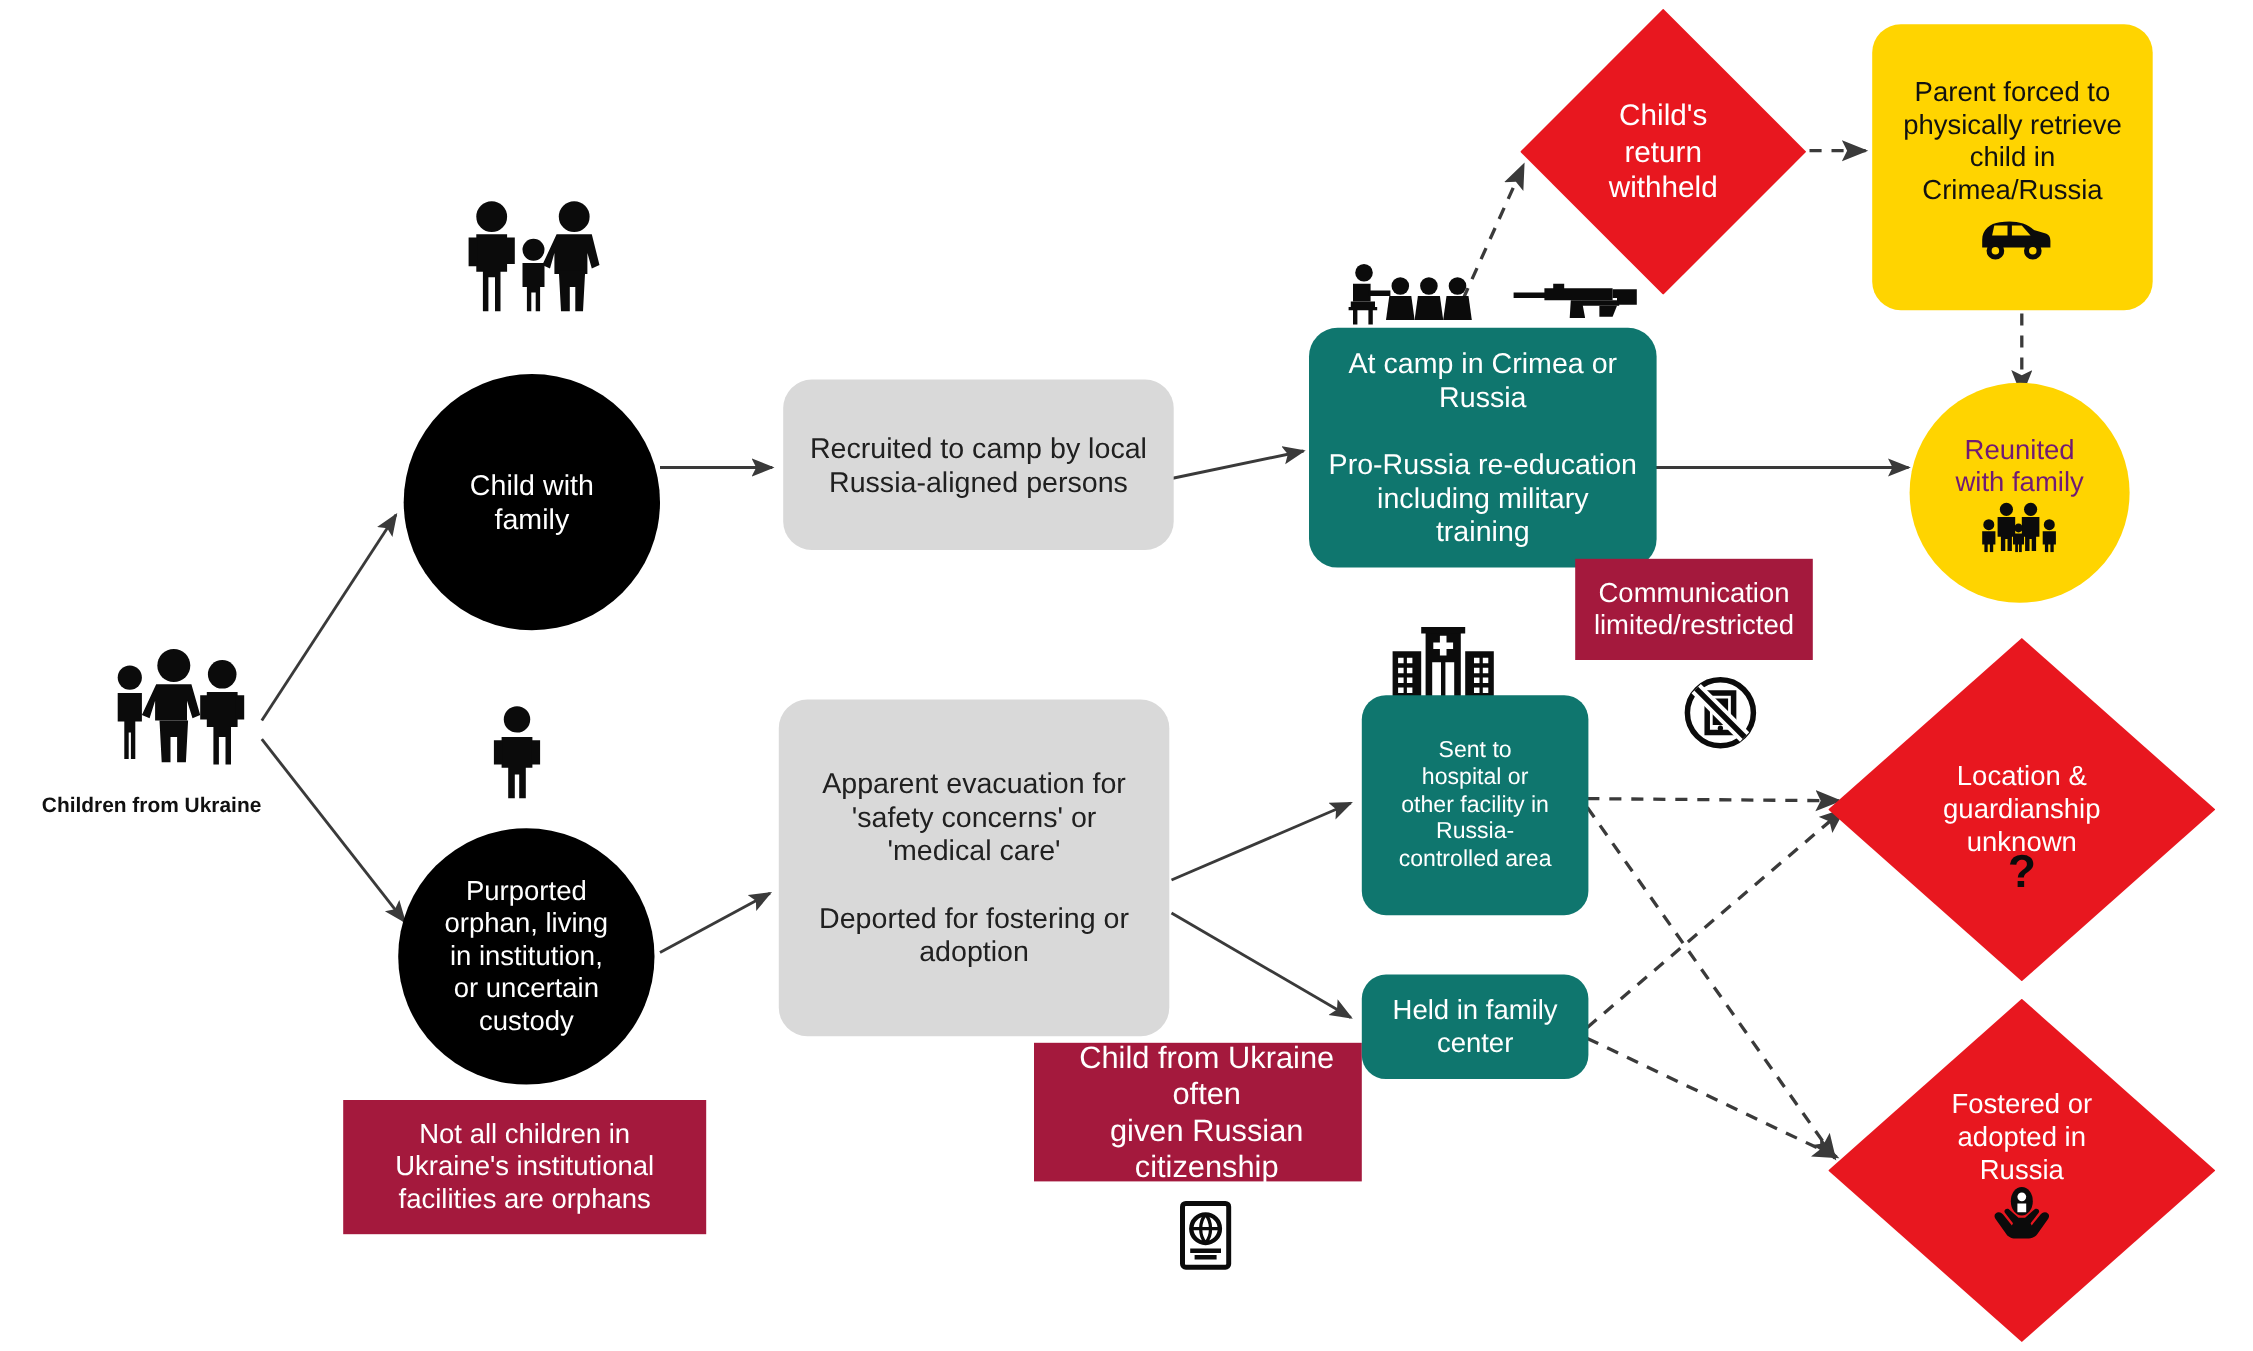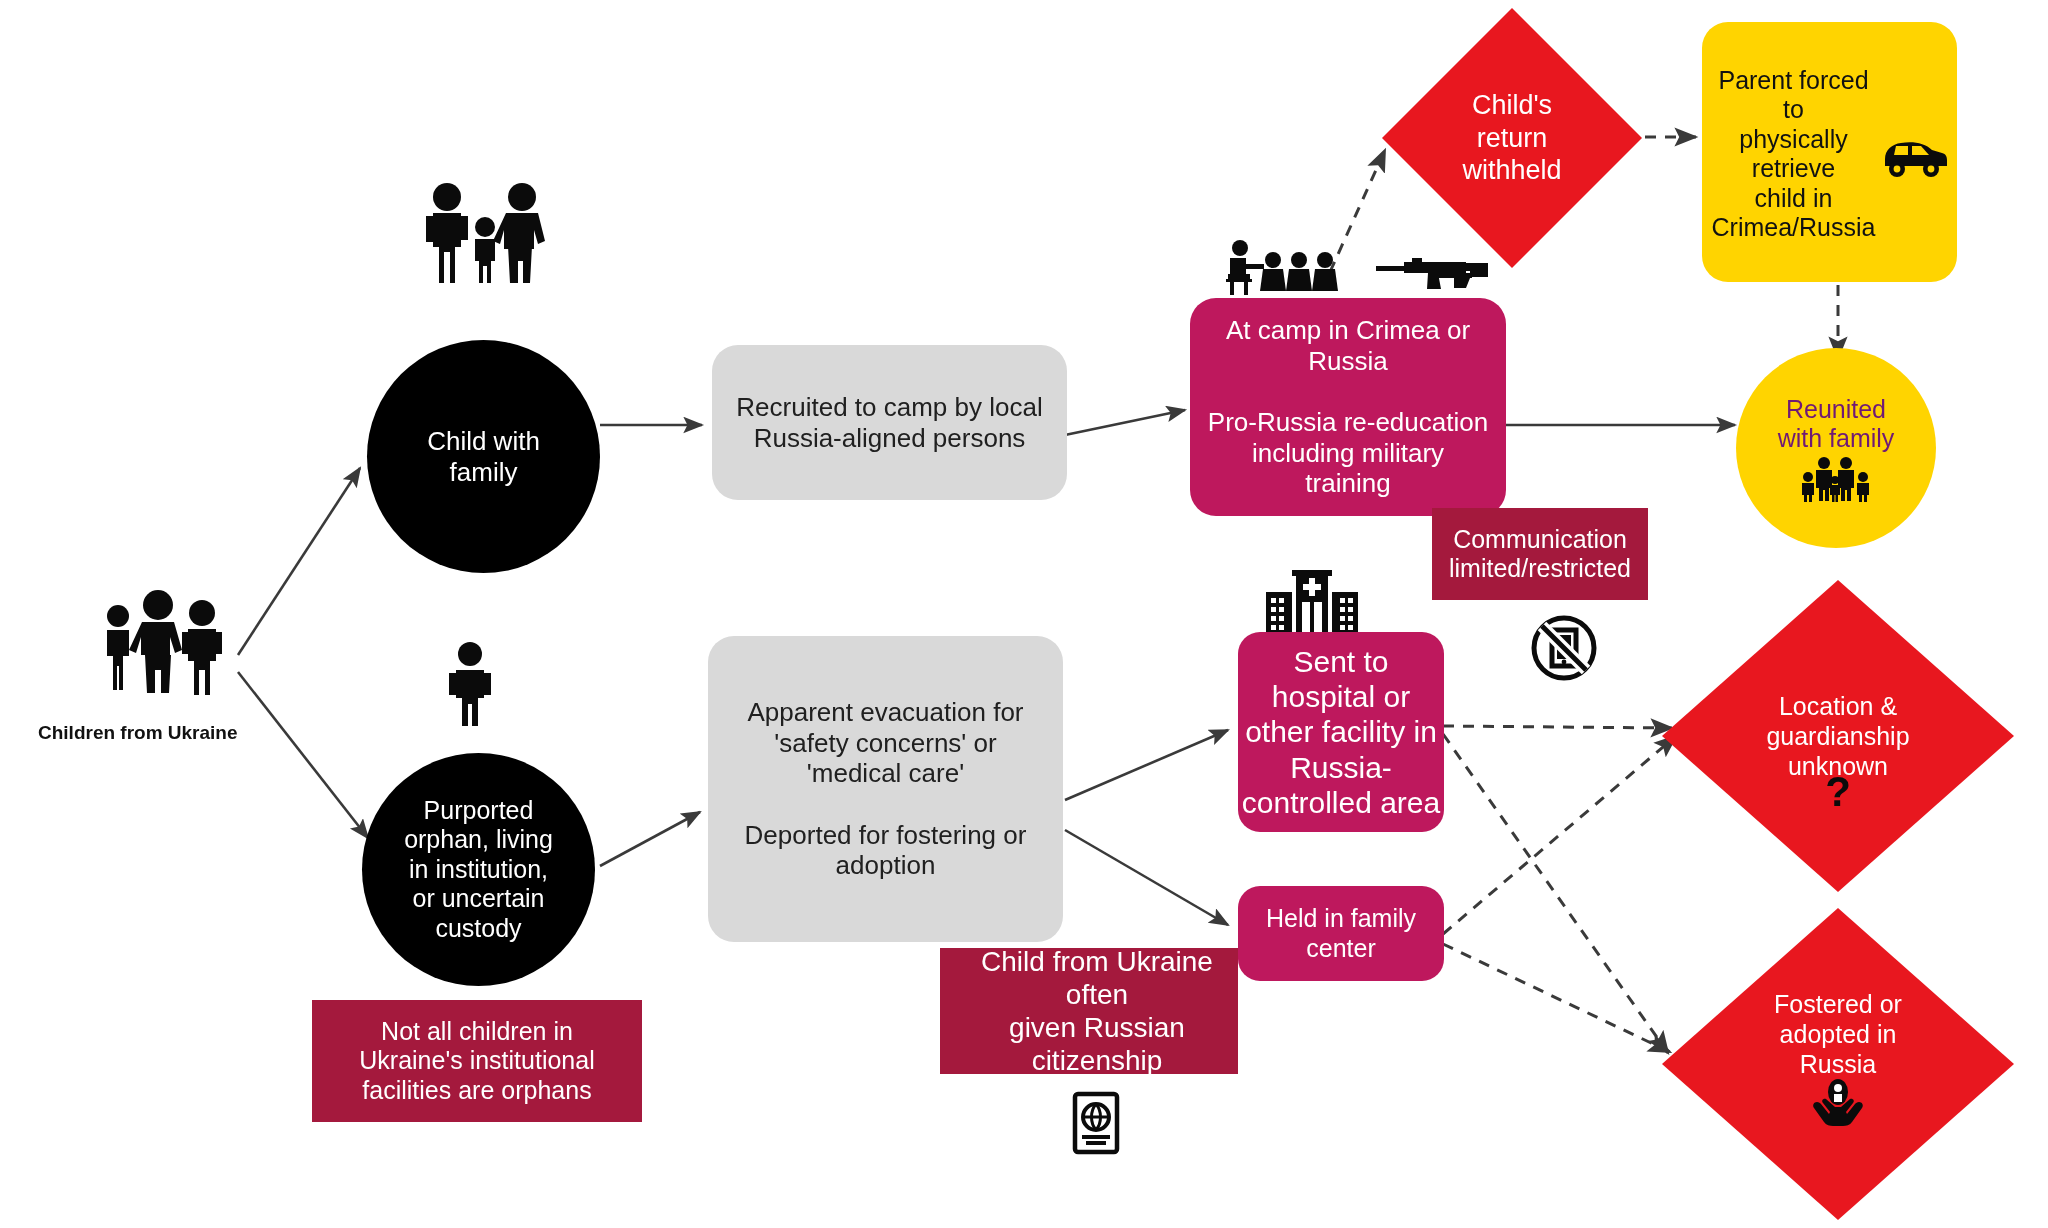--- a/index.html
+++ b/index.html
@@ -20,21 +20,21 @@
   .node .txt{width:100%;line-height:1.18;white-space:pre-line;}
 
   
   .circle{border-radius:50%;}
   .c-blue{background:#000000;color:#ffffff;}
   .c-yellow{background:#FFD400;color:#701a75;}
 
   
   .rbox{border-radius:26px;}
   .g-grey{background:#D9D9D9;color:#202020;}
-  .g-navy{background:#be185d;color:#ffffff;}
+  .g-navy{background:#0f766e;color:#ffffff;}
   .g-yellow{background:#FFD400;color:#111111;}
 
   
   .note{background:#A4193D;color:#ffffff;border-radius:0;}
 
   
   .diamond{position:absolute;display:flex;align-items:center;justify-content:center;}
   .diamond .dshape{position:absolute;left:0;top:0;width:100%;height:100%;background:#E8171F;
     -webkit-clip-path:polygon(50% 0,100% 50%,50% 100%,0 50%);clip-path:polygon(50% 0,100% 50%,50% 100%,0 50%);}
   .diamond .dtxt{position:relative;z-index:2;color:#ffffff;text-align:center;line-height:1.2;white-space:pre-line;width:78%;}
@@ -168,21 +168,21 @@
 training</div>
   </div>
 
   <div class="diamond" style="left:1382px;top:8px;width:260px;height:260px;">
     <div class="dshape"></div>
     <div class="dtxt" style="font-size:27px;">Child's
 return
 withheld</div>
   </div>
 
-  <div class="node rbox g-yellow" style="left:1702px;top:22px;width:255px;height:260px;padding:10px 8px 6px 8px;">
+  <div class="node rbox g-yellow" style="left:1702px;top:22px;width:255px;height:260px;flex-direction:column;padding:10px 8px 6px 8px;">
     <div class="txt" style="font-size:25px;">Parent forced to
 physically retrieve
 child in
 Crimea/Russia</div>
     <span class="ico" style="position:relative;width:72px;height:44px;margin-top:6px;">
       <svg width="72" height="44" viewBox="0 0 72 44" aria-hidden="true">
         <g fill="#0b0b0b">
           <path d="M8 24c0-9 7-15 16-16 12-2 24 0 31 7l10 3c4 1 5 4 5 7v6H8z"></path>
           <circle cx="20" cy="34" r="8"></circle>
             <circle cx="54" cy="34" r="8"></circle>
@@ -295,21 +295,21 @@
         <path d="M47 10h6v6h6v6h-6v6h-6v-6h-6v-6h6z"></path>
         <path d="M40 34h8v34h-8z"></path>
           <path d="M52 34h8v34h-8z"></path>
         <path d="M9 30h5v5H9zM17 30h5v5h-5zM9 39h5v5H9zM17 39h5v5h-5zM9 48h5v5H9zM17 48h5v5h-5zM9 57h5v5H9zM17 57h5v5h-5z"></path>
         <path d="M78 30h5v5h-5zM86 30h5v5h-5zM78 39h5v5h-5zM86 39h5v5h-5zM78 48h5v5h-5zM86 48h5v5h-5zM78 57h5v5h-5zM86 57h5v5h-5z"></path>
       </g>
     </svg>
   </div>
 
   <div class="node rbox g-navy" style="left:1238px;top:632px;width:206px;height:200px;border-radius:22px;">
-    <div class="txt" style="font-size:30px;">Sent to
+    <div class="txt" style="font-size:21px;">Sent to
 hospital or
 other facility in
 Russia-
 controlled area</div>
   </div>
 
   <div class="node rbox g-navy" style="left:1238px;top:886px;width:206px;height:95px;border-radius:22px;">
     <div class="txt" style="font-size:25px;">Held in family
 center</div>
   </div>

